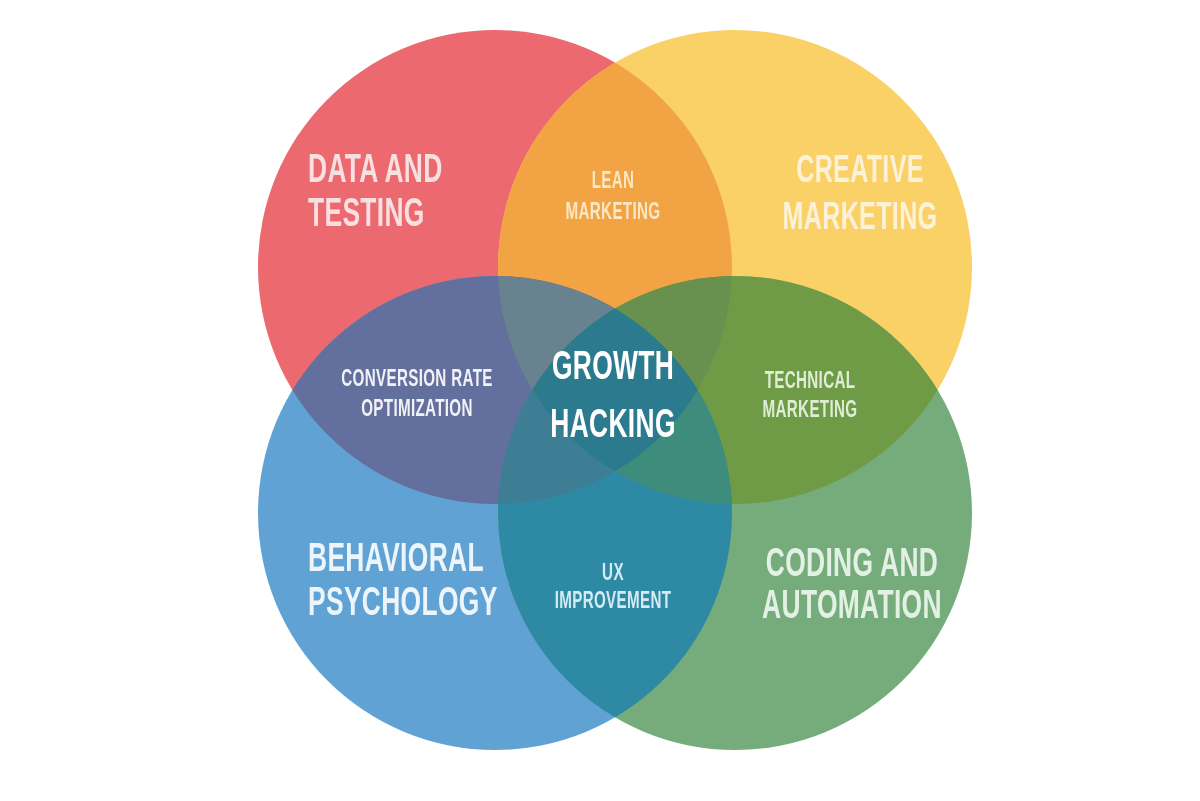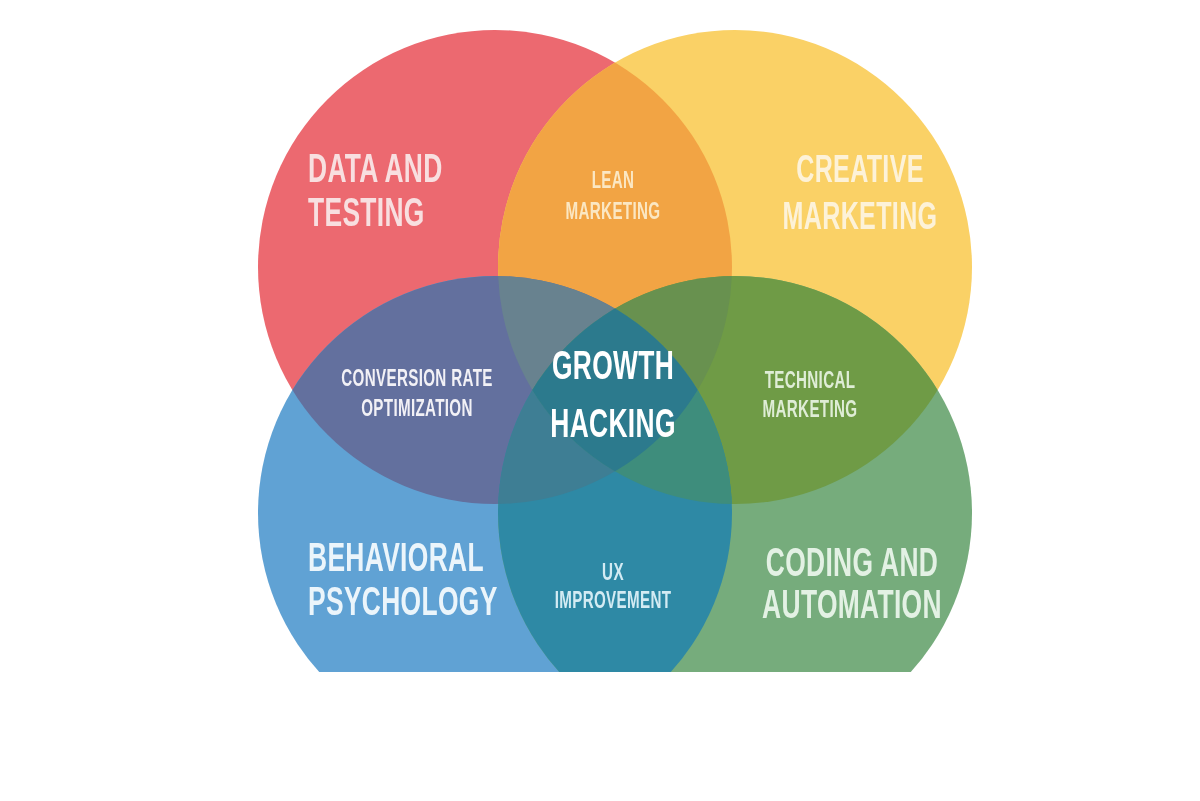--- a/index.html
+++ b/index.html
@@ -1,19 +1,19 @@
 <!DOCTYPE html>
 <html><head>
 <meta charset="utf-8">
 <style>
   html, body { margin: 0; padding: 0; background: #ffffff; }
   .stage {
     position: relative;
     width: 1200px;
-    height: 672px;
+    height: 801px;
     overflow: hidden;
     background: #ffffff;
     font-family: "Liberation Sans", sans-serif;
   }
   #venn-svg {
     position: absolute;
     left: 0; top: 0;
     width: 1200px; height: 801px;
     display: block;
   }

